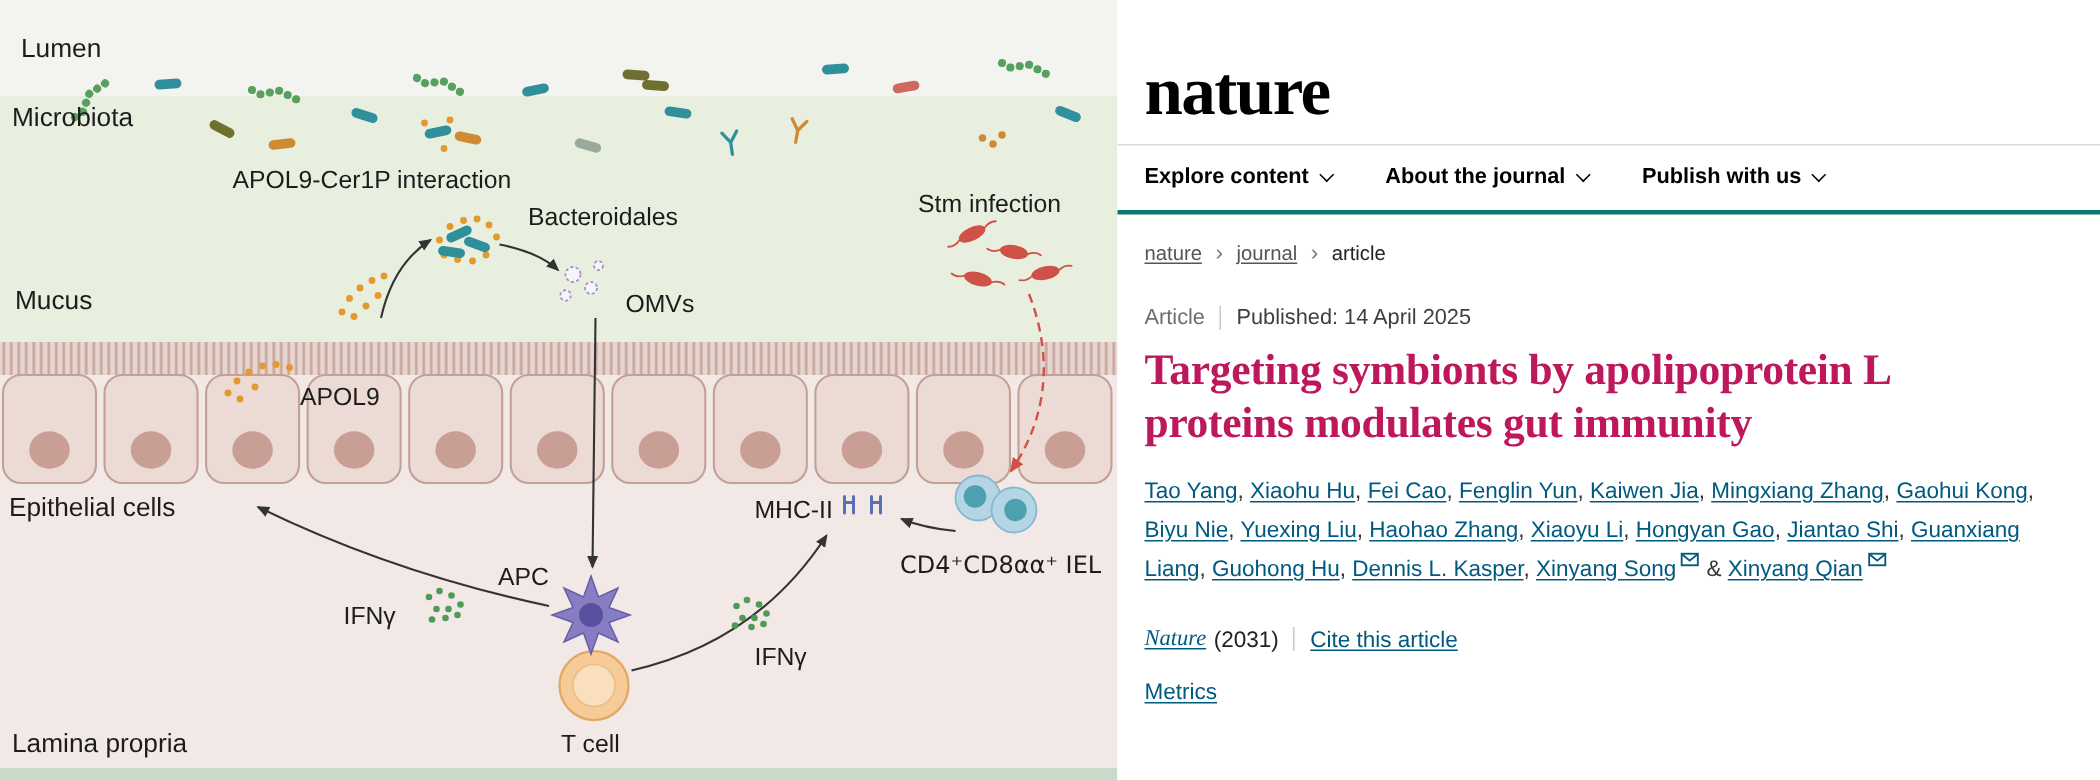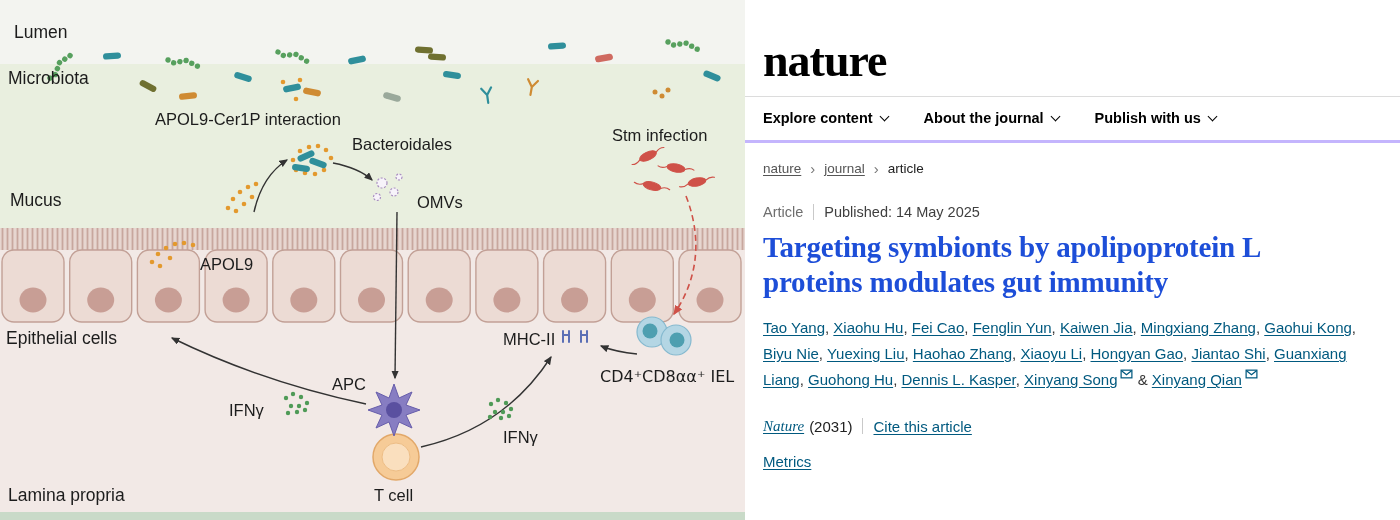--- a/index.html
+++ b/index.html
@@ -10,32 +10,32 @@
   .figure-panel svg { display:block; }
   .figure-panel text { font-family:"Liberation Sans",sans-serif; fill:#1c1c1c; }
   text.big-label { font-size:17.5px; }
   text.dg-label  { font-size:16.5px; }
   text.dejavu    { font-family:"DejaVu Sans",sans-serif; font-size:16px; }
 
   
   .article-panel { flex:1 1 auto; background:#fff; }
   .masthead { padding:38px 0 12px 18px; }
   .logo { font-family:"Liberation Serif",serif; font-weight:700; font-size:46px; line-height:1; letter-spacing:-1px; color:#000; }
-  .nav { display:flex; gap:36px; padding:13px 18px 14px 18px; border-top:1px solid #dcdcdc; border-bottom:3px solid #c4b5fd; }
+  .nav { display:flex; gap:36px; padding:13px 18px 14px 18px; border-top:1px solid #dcdcdc; border-bottom:3px solid #0f766e; }
   .nav-item { font-weight:700; font-size:14.5px; color:#000; display:flex; align-items:center; gap:8px; cursor:pointer; }
   .caret { width:6px; height:6px; border-right:1.8px solid #000; border-bottom:1.8px solid #000; transform:rotate(45deg); margin-top:-3px; }
   .content { padding:18px 40px 0 18px; }
   .breadcrumb { font-size:13.5px; display:flex; align-items:center; gap:9px; }
   .bc-link { color:#555; text-decoration:underline; text-underline-offset:2px; cursor:pointer; }
   .bc-sep { color:#777; font-size:15px; line-height:1; }
   .bc-current { color:#222; }
   .meta-row { margin-top:28px; font-size:14.5px; color:#6e6e6e; display:flex; align-items:center; }
   .meta-divider { width:1px; height:16px; background:#c9c9c9; margin:0 10px; display:inline-block; }
   .meta-date { color:#3f3f3f; }
-  h1.title { font-family:"Liberation Serif",serif; font-weight:700; font-size:29px; line-height:1.22; letter-spacing:-0.2px; color:#1d4ed8; margin:10px 0 0 0; max-width:610px; }
+  h1.title { font-family:"Liberation Serif",serif; font-weight:700; font-size:29px; line-height:1.22; letter-spacing:-0.2px; color:#be185d; margin:10px 0 0 0; max-width:610px; }
   .authors { margin:14px 0 0 0; max-width:625px; font-size:15px; line-height:1.75; color:#333; }
   .author-link { color:#00597f; text-decoration:underline; text-underline-offset:2px; cursor:pointer; }
   .email { color:#00597f; margin-left:3px; cursor:pointer; }
   .email svg { width:13px; height:10px; vertical-align:super; }
   .sep { color:#333; }
   .cite-row { margin-top:24px; font-size:15px; display:flex; align-items:center; }
   .journal-link { font-family:"Liberation Serif",serif; font-style:italic; color:#00597f; text-decoration:underline; text-underline-offset:2px; cursor:pointer; }
   .year { margin-left:5px; color:#222; }
   .cite-link { color:#00597f; text-decoration:underline; text-underline-offset:2px; cursor:pointer;text-align:center; }
   .metrics-row { margin-top:18px; font-size:15px; }
@@ -292,21 +292,21 @@
         <a class="bc-link">nature</a>
         <span class="bc-sep">›</span>
         <a class="bc-link">journal</a>
         <span class="bc-sep">›</span>
         <span class="bc-current">article</span>
       </nav>
 
       <div class="meta-row">
         <span class="meta-type">Article</span>
         <span class="meta-divider"></span>
-        <span class="meta-date">Published: 14 May 2025</span>
+        <span class="meta-date">Published: 14 April 2025</span>
       </div>
 
       <h1 class="title">Targeting symbionts by apolipoprotein L proteins modulates gut immunity</h1>
 
       <p class="authors"><span><a class="author-link">Tao Yang</a><span class="sep">, </span></span><span><a class="author-link">Xiaohu Hu</a><span class="sep">, </span></span><span><a class="author-link">Fei Cao</a><span class="sep">, </span></span><span><a class="author-link">Fenglin Yun</a><span class="sep">, </span></span><span><a class="author-link">Kaiwen Jia</a><span class="sep">, </span></span><span><a class="author-link">Mingxiang Zhang</a><span class="sep">, </span></span><span><a class="author-link">Gaohui Kong</a><span class="sep">, </span></span><span><a class="author-link">Biyu Nie</a><span class="sep">, </span></span><span><a class="author-link">Yuexing Liu</a><span class="sep">, </span></span><span><a class="author-link">Haohao Zhang</a><span class="sep">, </span></span><span><a class="author-link">Xiaoyu Li</a><span class="sep">, </span></span><span><a class="author-link">Hongyan Gao</a><span class="sep">, </span></span><span><a class="author-link">Jiantao Shi</a><span class="sep">, </span></span><span><a class="author-link">Guanxiang Liang</a><span class="sep">, </span></span><span><a class="author-link">Guohong Hu</a><span class="sep">, </span></span><span><a class="author-link">Dennis L. Kasper</a><span class="sep">, </span></span><span><a class="author-link">Xinyang Song</a><a class="email"><svg viewBox="0 0 16 13">
                 <rect x="1" y="1.5" width="14" height="10" fill="none" stroke="currentColor" stroke-width="1.6"></rect>
                 <path d="M1.5,2.2 8,7.5 14.5,2.2" fill="none" stroke="currentColor" stroke-width="1.6"></path>
               </svg></a><span class="sep"> &amp; </span></span><span><a class="author-link">Xinyang Qian</a><a class="email"><svg viewBox="0 0 16 13">
                 <rect x="1" y="1.5" width="14" height="10" fill="none" stroke="currentColor" stroke-width="1.6"></rect>
                 <path d="M1.5,2.2 8,7.5 14.5,2.2" fill="none" stroke="currentColor" stroke-width="1.6"></path>

